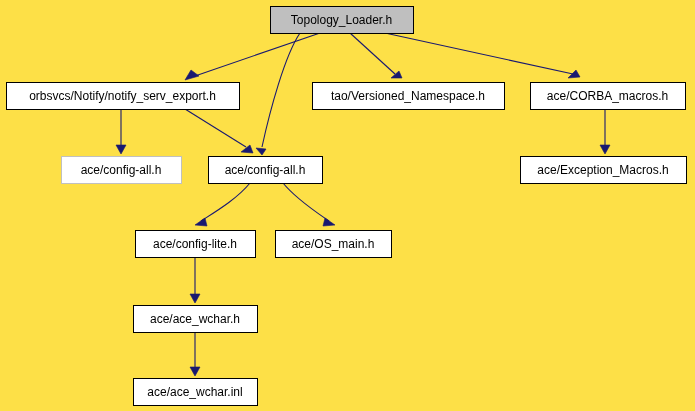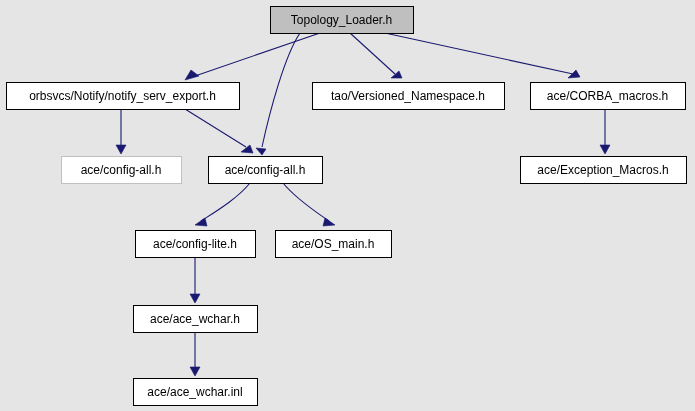--- a/index.html
+++ b/index.html
@@ -10,21 +10,21 @@
   body {
     width: 695px;
     height: 411px;
     overflow: hidden;
     font-family: "Liberation Sans", sans-serif;
   }
   #graph-root {
     position: relative;
     width: 695px;
     height: 411px;
-    background: #e5e5e5;
+    background: #fde047;
   }
   svg#dep-graph {
     display: block;
     width: 695px;
     height: 411px;
   }
   .node-box {
     fill: #ffffff;
     stroke: #000000;
     stroke-width: 1px;

